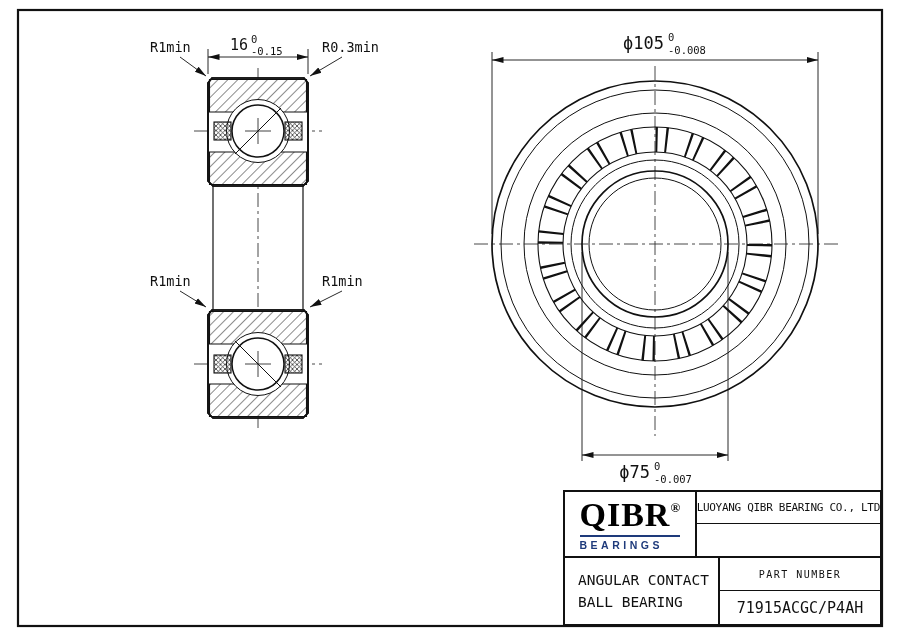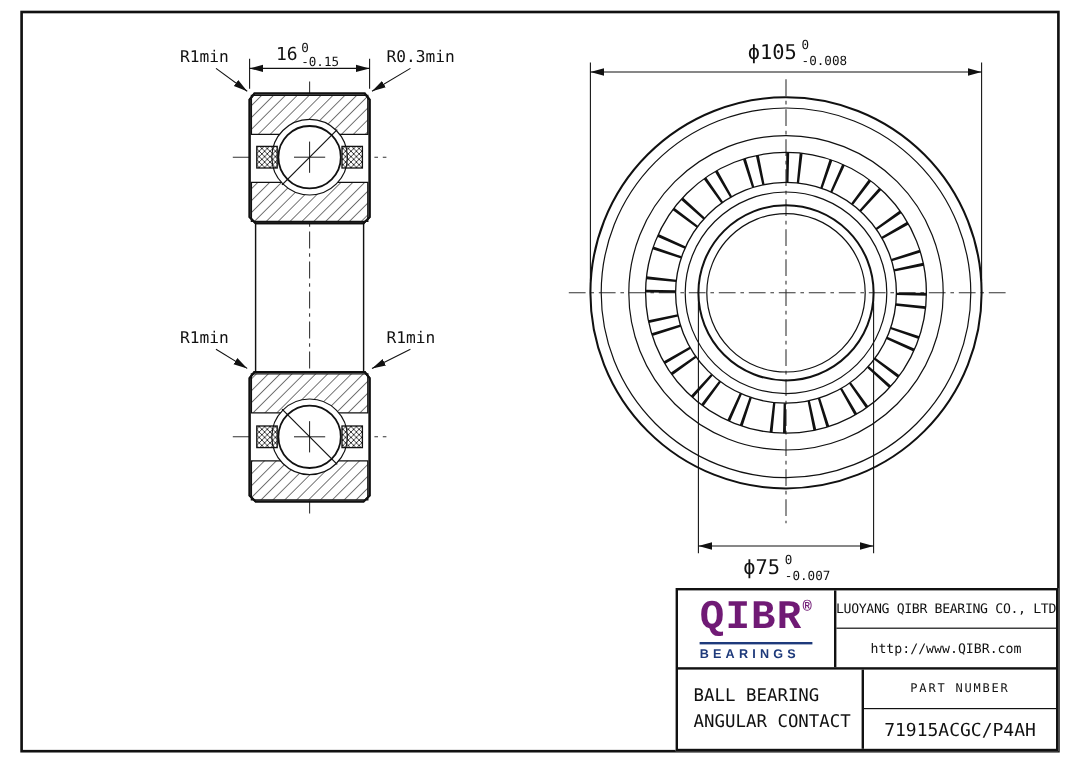--- a/index.html
+++ b/index.html
@@ -34,22 +34,22 @@
                 justify-content:center; font-size:11px; letter-spacing:-0.3px; white-space:nowrap; }
   .tb-website { flex:1; display:flex; align-items:center; justify-content:center; font-size:11px; }
   .tb-product { width:155px; border-right:2px solid #111; display:flex; flex-direction:column;
                 justify-content:center; padding-left:13px; font-size:14.5px; line-height:1.55; }
   .tb-pn-label { height:33px; border-bottom:1.5px solid #111; display:flex; align-items:center;
                  justify-content:center; font-size:10px; letter-spacing:1.5px; }
   .tb-pn-value { flex:1; display:flex; align-items:center; justify-content:center; font-size:15px; }
 
   
   .logo { display:flex; flex-direction:column; align-items:flex-start; }
-  .logo-main { font-family:Liberation Mono, monospace; font-weight:bold; font-size:34px;
-               line-height:1; color:#701a75; letter-spacing:1px; }
+  .logo-main { font-family:Liberation Serif, serif; font-weight:bold; font-size:34px;
+               line-height:1; color:#000000; letter-spacing:1px; }
   .logo-reg { font-size:13px; vertical-align:14px; font-weight:bold; letter-spacing:0; }
   .logo-sub { margin-top:3px; border-top:2.5px solid #1e3a7b; width:100%; padding-top:2px;
               font-family:Liberation Sans, sans-serif; font-weight:bold; font-size:10.5px;
               letter-spacing:3.5px; color:#1e3a7b; }
 </style>
 </head>
 <body>
 
 <div class="page">
 
@@ -167,27 +167,26 @@
   <div class="title-block">
     <div class="tb-row-top">
       <div class="tb-cell-left">
         <div class="logo">
           <div class="logo-main"><span>QIBR</span><span class="logo-reg">®</span></div>
           <div class="logo-sub">BEARINGS</div>
         </div>
       </div>
       <div class="tb-cell-right">
         <div class="tb-company">LUOYANG QIBR BEARING CO., LTD</div>
-        <div class="tb-website">http://www.QIBR.com</div>
       </div>
     </div>
     <div class="tb-row-bottom">
       <div class="tb-product">
+        <div>ANGULAR CONTACT</div>
         <div>BALL BEARING</div>
-        <div>ANGULAR CONTACT</div>
       </div>
       <div class="tb-cell-right">
         <div class="tb-pn-label">PART NUMBER</div>
         <div class="tb-pn-value">71915ACGC/P4AH</div>
       </div>
     </div>
   </div>
 
 </div>
 

